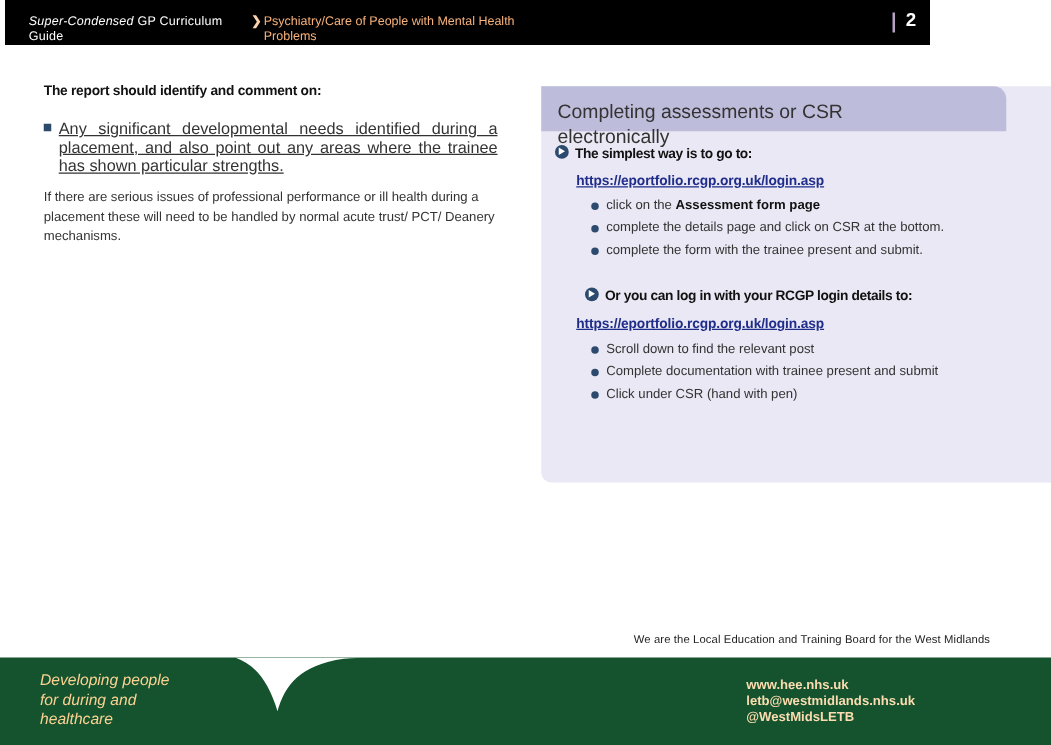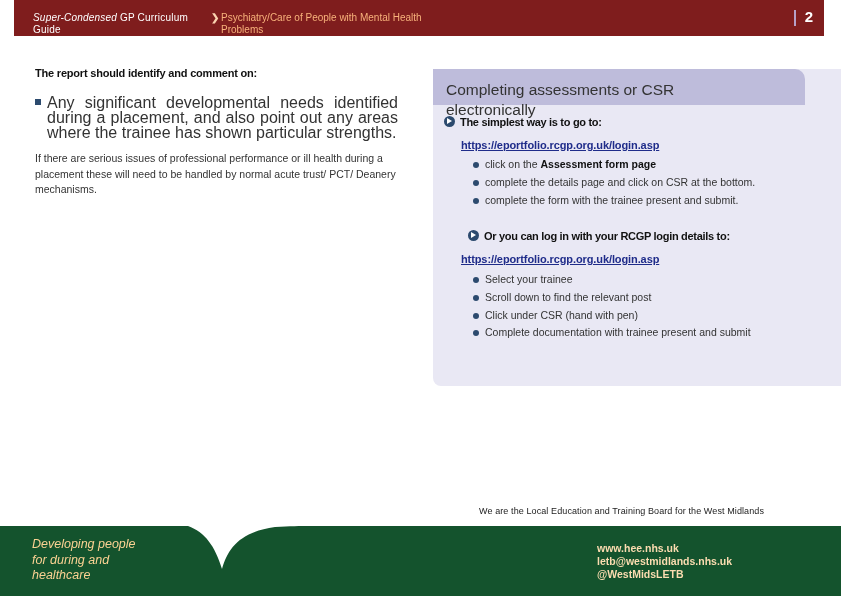--- a/index.html
+++ b/index.html
@@ -1,33 +1,33 @@
 <!DOCTYPE html>
 <html><head>
   <meta charset="utf-8">
   <style>
     * { box-sizing: border-box; margin: 0; padding: 0; }
     html, body { width: 841px; height: 596px; overflow: hidden; background: #ffffff; }
     body { position: relative; font-family: "Liberation Sans", sans-serif; color: #222; }
 
     
-    .header { position: absolute; left: 14px; top: 0; width: 810px; height: 36px; background: #7f1d1d; }
+    .header { position: absolute; left: 4px; top: 0; width: 740px; height: 36px; background: #000000; }
     .doc-title { position: absolute; left: 19px; top: 12px; width: 170px; font-size: 10px; line-height: 12px; color: #ffffff; letter-spacing: 0.2px; }
     .doc-title .italic { font-style: italic; }
     .breadcrumb { position: absolute; left: 197px; top: 12px; width: 230px; font-size: 10px; line-height: 12px; color: #f8b27b; }
     .breadcrumb .chev { position: absolute; left: 0; top: 0; color: #fbd3b0; font-weight: bold; font-size: 10px; }
     .breadcrumb .text { display: block; padding-left: 10px; }
     .page-num { position: absolute; right: 11px; top: 8px; font-size: 15px; font-weight: bold; color: #ffffff; }
     .page-sep { position: absolute; right: 28px; top: 10px; width: 2px; height: 16px; background: #b7a0c6; }
 
     
     .left-col { position: absolute; left: 35px; top: 67px; width: 363px; }
     .left-heading { font-size: 11px; font-weight: bold; color: #111; margin-bottom: 16px; letter-spacing: -0.2px; }
     .left-list { list-style: none; }
-    .left-list li { position: relative; padding-left: 12px; font-size: 16px; line-height: 15px; color: #333; text-align: justify; margin-bottom: 6px; }
+    .left-list li { position: relative; padding-left: 12px; font-size: 13px; line-height: 15px; color: #333; text-align: justify; margin-bottom: 6px; text-decoration: underline; }
     .left-list li .sq { position: absolute; left: 0; top: 4px; width: 6px; height: 6px; background: #2c4a6e; }
     .left-para { margin-top: 11px; font-size: 10.5px; line-height: 15.5px; color: #333; }
 
     
     .panel { position: absolute; left: 433px; top: 69px; width: 420px; height: 317px; background: #e9e8f4; border-radius: 0 10px 8px 8px; }
     .panel-head { position: absolute; left: 0; top: 0; width: 372px; height: 36px; background: #bebcdb; border-radius: 0 10px 0 0; }
     .panel-title { position: absolute; left: 13px; top: 11px; width: 320px; font-size: 15.5px; line-height: 20px; color: #333; }
     .step { position: absolute; left: 11px; font-size: 11px; font-weight: bold; color: #111; letter-spacing: -0.3px; }
     .step .circ { display: inline-block; width: 11px; height: 11px; border-radius: 50%; background: #2c4a6e; position: relative; vertical-align: -1px; margin-right: 5px; }
     .step .circ::after { content: ""; position: absolute; left: 3px; top: 2px; border-left: 5px solid #fff; border-top: 3.5px solid transparent; border-bottom: 3.5px solid transparent; }
@@ -37,21 +37,21 @@
     .link1 { top: 70px; }
     .link2 { top: 184px; }
     .sub-list { position: absolute; left: 40px; list-style: none; }
     .sub-list li { position: relative; padding-left: 12px; font-size: 10.5px; line-height: 17.8px; color: #333; white-space: nowrap; }
     .sub-list li .dot { position: absolute; left: 0; top: 6px; width: 6px; height: 6px; border-radius: 50%; background: #2c4a6e; }
     .sub-list li b { color: #111; }
     .sub1 { top: 87px; }
     .sub2 { top: 202px; }
 
     
-    .tagline { position: absolute; left: 479px; top: 506px; font-size: 9px; color: #222; letter-spacing: 0.1px; }
+    .tagline { position: absolute; left: 507px; top: 506px; font-size: 9px; color: #222; letter-spacing: 0.1px; }
 
     
     .footer { position: absolute; left: 0; top: 526px; width: 841px; height: 74px; background: #14532d; overflow: hidden; }
     .footer-notch { position: absolute; left: 0; top: 0; }
     .footer-slogan { position: absolute; left: 32px; top: 11px; font-size: 12.5px; line-height: 15.5px; font-style: italic; color: #fbd293; width: 170px; }
     .footer-contacts { position: absolute; left: 597px; top: 16px; font-size: 10.5px; line-height: 13px; color: #fbdcb0; font-weight: bold; }
     .footer-contacts div { white-space: nowrap; }
   </style>
 </head>
 <body>
@@ -92,24 +92,23 @@
     <li><span class="dot"></span><span>click on the </span><b>Assessment form page</b></li>
     <li><span class="dot"></span><span>complete the details page and click on CSR at the bottom.</span></li>
     <li><span class="dot"></span><span>complete the form with the trainee present and submit.</span></li>
   </ul>
 
   <div class="step step2">
     <span class="circ"></span><span>Or you can log in with your RCGP login details to:</span>
   </div>
   <a class="link link2">https://eportfolio.rcgp.org.uk/login.asp</a>
   <ul class="sub-list sub2">
-    <li><span class="dot"></span><span>Select your trainee</span></li>
     <li><span class="dot"></span><span>Scroll down to find the relevant post</span></li>
+    <li><span class="dot"></span><span>Complete documentation with trainee present and submit</span></li>
     <li><span class="dot"></span><span>Click under CSR (hand with pen)</span></li>
-    <li><span class="dot"></span><span>Complete documentation with trainee present and submit</span></li>
   </ul>
 </div>
 
 <div class="tagline">We are the Local Education and Training Board for the West Midlands</div>
 
 <div class="footer">
   <svg class="footer-notch" width="841" height="70" viewBox="0 0 841 70">
     <path d="M188 0 C 205 6, 215 20, 222 43 C 228 22, 240 6, 275 1 C 290 0, 300 0, 310 0 Z" fill="#ffffff"></path>
   </svg>
   <div class="footer-slogan">

